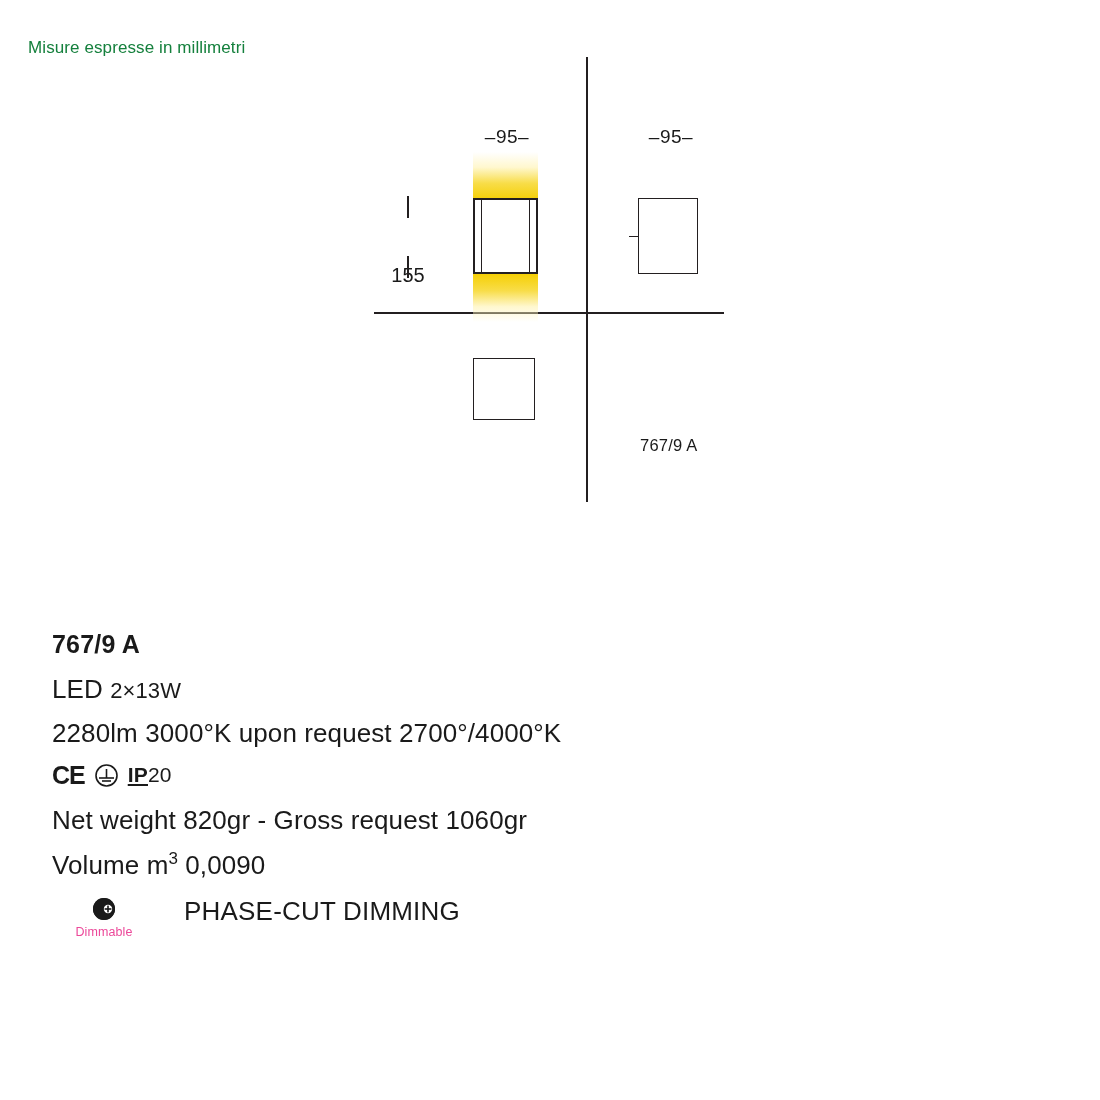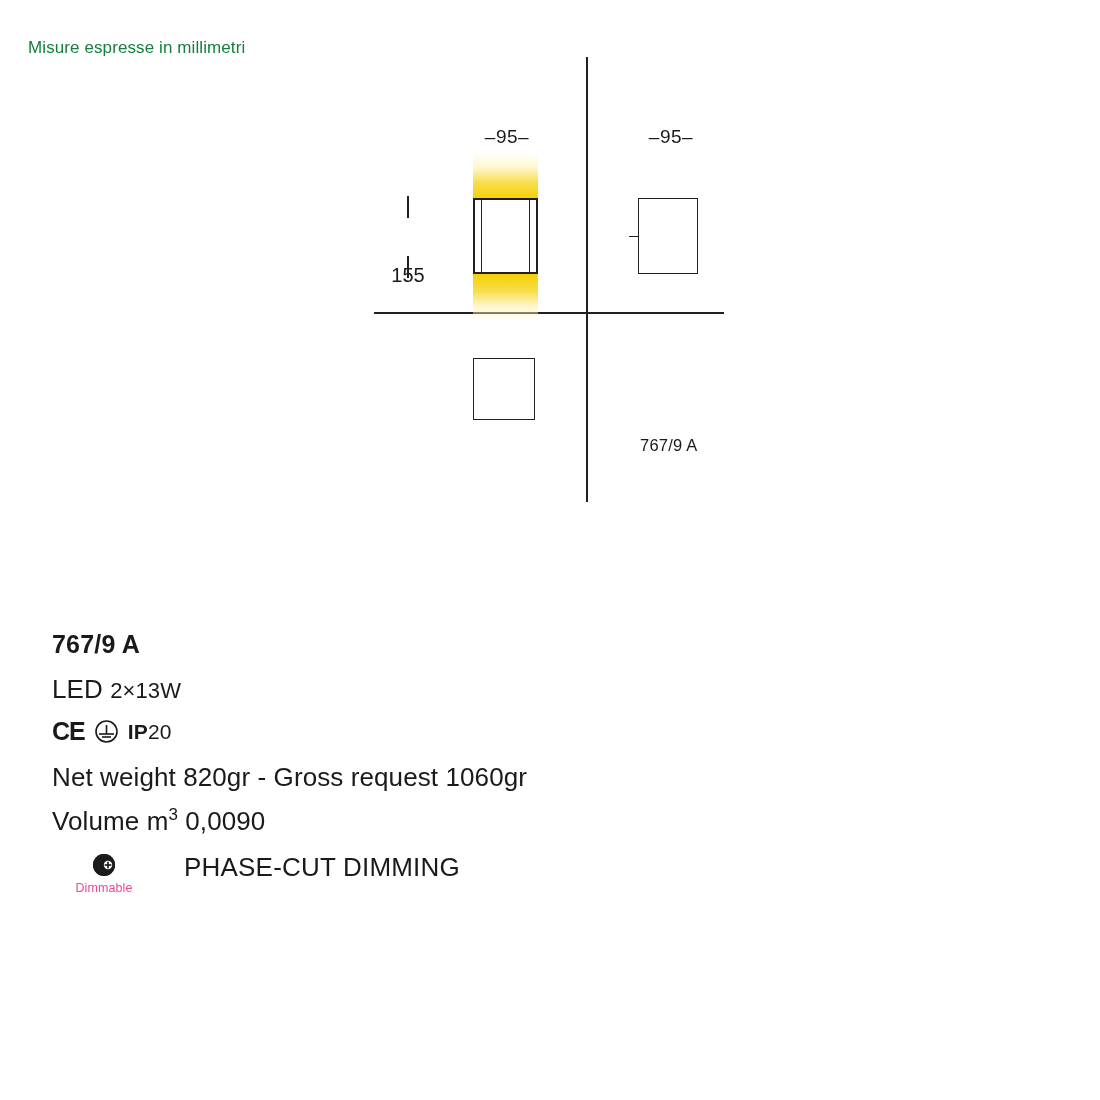--- a/index.html
+++ b/index.html
@@ -218,21 +218,21 @@
   }
   .class2-icon {
     display: inline-block;
     width: 25px;
     height: 25px;
   }
   .ip-text {
     font-size: 21px;
     letter-spacing: 0.2px;
   }
-  .ip-text b { font-weight: bold; }
+  .ip-text b { font-weight: bold; text-decoration: underline; }
   .ip-text span.num { font-weight: 400; }
 
   .sup {
     font-size: 17px;
     vertical-align: super;
   }
 
   .dim-row {
     display: flex;
     align-items: flex-start;
@@ -299,20 +299,21 @@
 
 <div class="spec">
 
   <h1>767/9 A</h1>
 
   <div class="spec-line led-line">
     <span>LED</span>
     <span class="sm">2</span><span class="sm">×</span><span class="sm">13W</span>
   </div>
 
+  <div class="spec-line">2280lm 3000°K upon request 2700°/4000°K</div>
 
   <div class="cert-line">
     <span class="ce-mark">CE</span>
     <span class="class2-icon">
       <svg width="25" height="25" viewBox="0 0 25 25" aria-hidden="true">
         <circle cx="12.5" cy="12.5" r="10.5" fill="none" stroke="#1a1a1a" stroke-width="1.6"></circle>
         <line x1="5" y1="15" x2="20" y2="15" stroke="#1a1a1a" stroke-width="1.6"></line>
         <line x1="8" y1="18" x2="17" y2="18" stroke="#1a1a1a" stroke-width="1.6"></line>
         <line x1="12.5" y1="15" x2="12.5" y2="6" stroke="#1a1a1a" stroke-width="1.6"></line>
       </svg>

